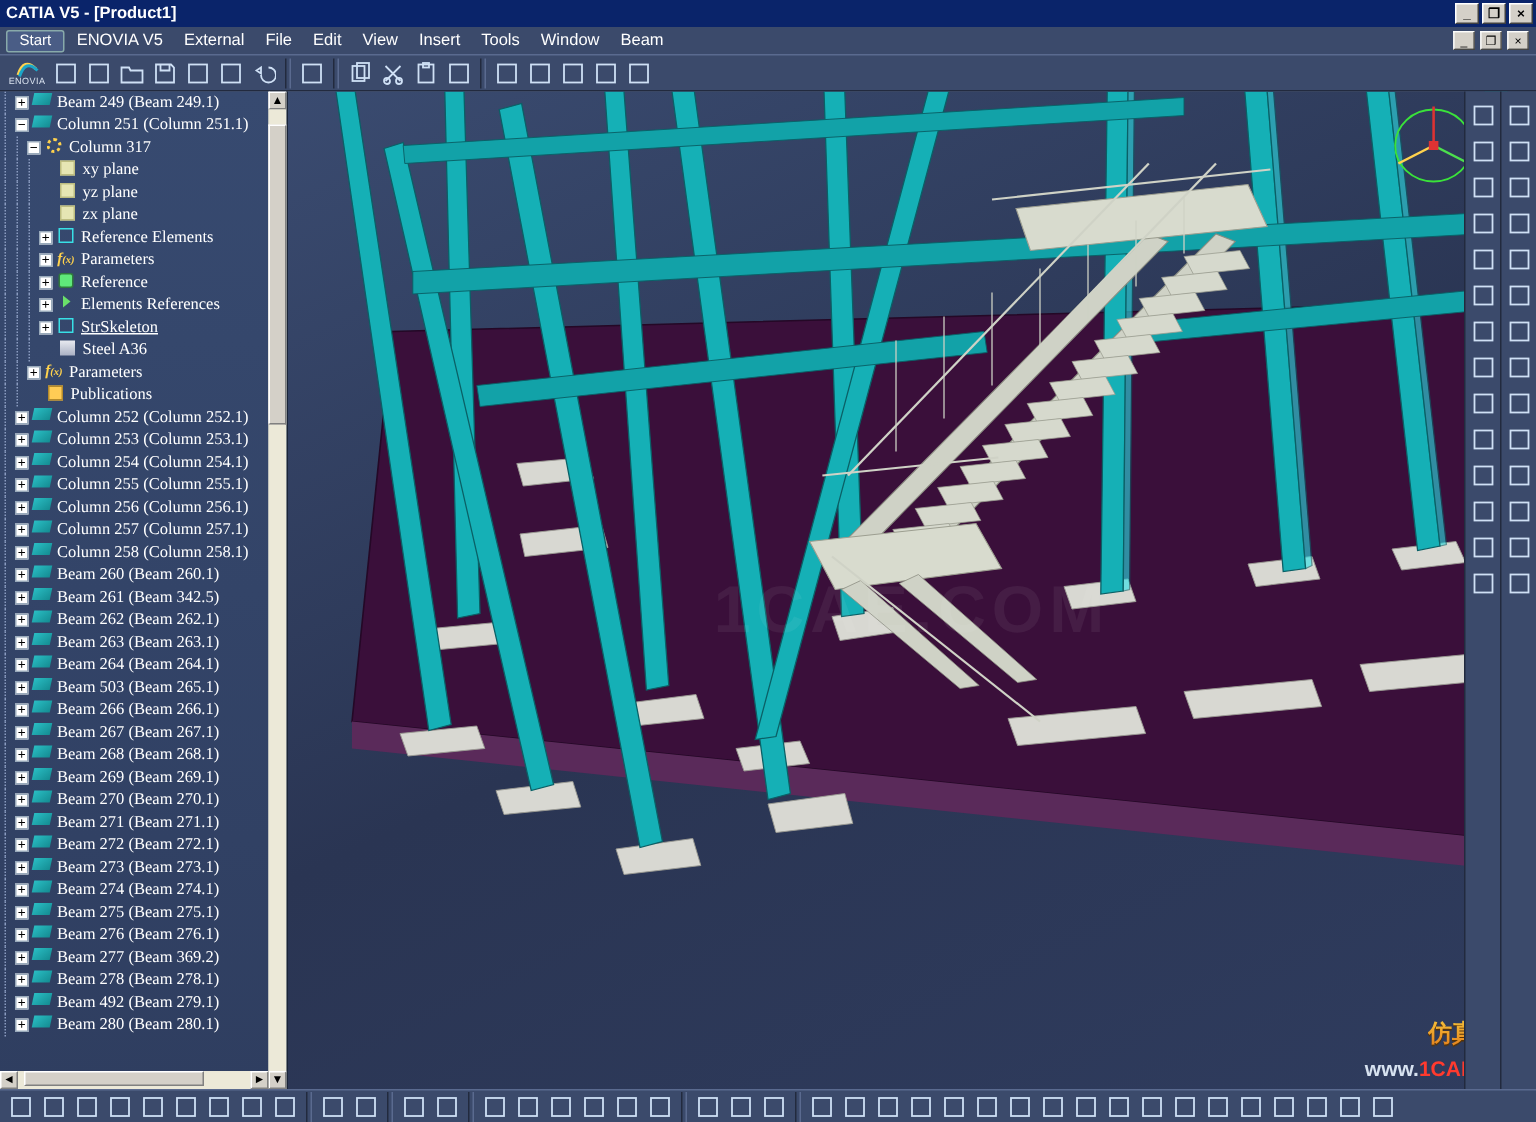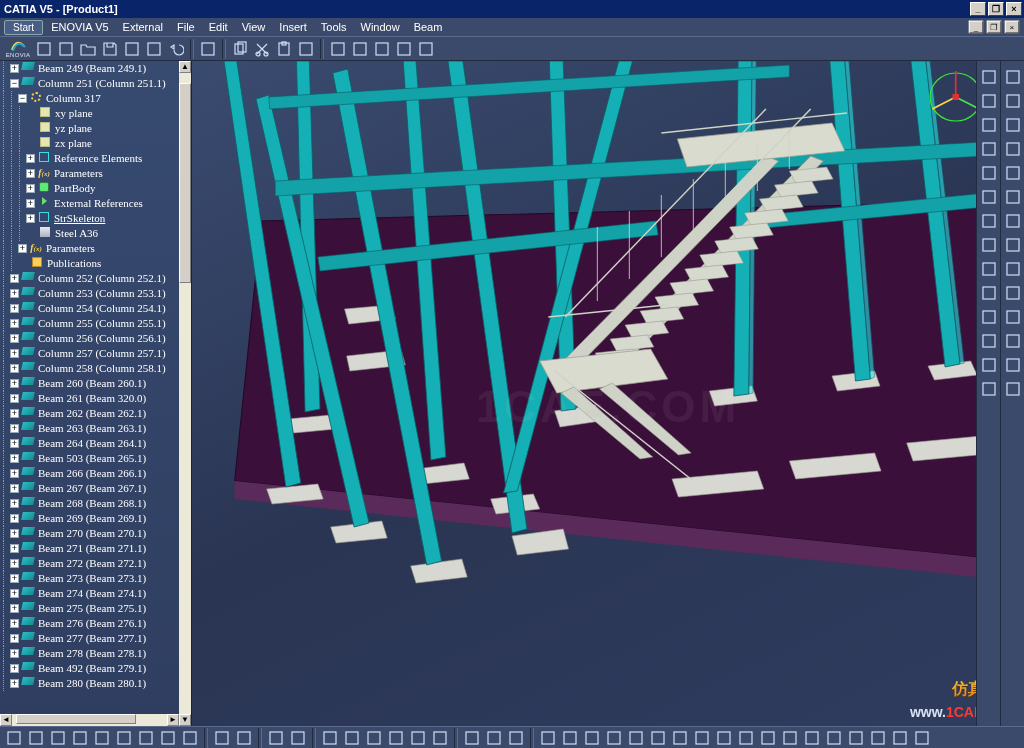--- a/index.html
+++ b/index.html
@@ -365,31 +365,31 @@
             <span class="node-label">Parameters</span>
           </div>
           <div class="tree-row">
             <span class="tr-line"></span>
             <span class="tr-line"></span>
             <span class="tr-line"></span>
             <span class="plusbox">+</span>
             <span class="icon">
               <span class="icon-body"></span>
             </span>
-            <span class="node-label">PartBody</span>
+            <span class="node-label">Reference</span>
           </div>
           <div class="tree-row">
             <span class="tr-line"></span>
             <span class="tr-line"></span>
             <span class="tr-line"></span>
             <span class="plusbox">+</span>
             <span class="icon">
               <span class="icon-arrow"></span>
             </span>
-            <span class="node-label">External References</span>
+            <span class="node-label">Elements References</span>
           </div>
           <div class="tree-row">
             <span class="tr-line"></span>
             <span class="tr-line"></span>
             <span class="tr-line"></span>
             <span class="plusbox">+</span>
             <span class="icon">
               <span class="icon-ref"></span>
             </span>
             <span class="node-label underline">StrSkeleton</span>
@@ -485,21 +485,21 @@
               <span class="icon-beam"></span>
             </span>
             <span class="node-label">Beam 260 (Beam 260.1)</span>
           </div>
           <div class="tree-row">
             <span class="tr-line"></span>
             <span class="plusbox">+</span>
             <span class="icon">
               <span class="icon-beam"></span>
             </span>
-            <span class="node-label">Beam 261 (Beam 320.0)</span>
+            <span class="node-label">Beam 261 (Beam 342.5)</span>
           </div>
           <div class="tree-row">
             <span class="tr-line"></span>
             <span class="plusbox">+</span>
             <span class="icon">
               <span class="icon-beam"></span>
             </span>
             <span class="node-label">Beam 262 (Beam 262.1)</span>
           </div>
           <div class="tree-row">
@@ -613,21 +613,21 @@
               <span class="icon-beam"></span>
             </span>
             <span class="node-label">Beam 276 (Beam 276.1)</span>
           </div>
           <div class="tree-row">
             <span class="tr-line"></span>
             <span class="plusbox">+</span>
             <span class="icon">
               <span class="icon-beam"></span>
             </span>
-            <span class="node-label">Beam 277 (Beam 277.1)</span>
+            <span class="node-label">Beam 277 (Beam 369.2)</span>
           </div>
           <div class="tree-row">
             <span class="tr-line"></span>
             <span class="plusbox">+</span>
             <span class="icon">
               <span class="icon-beam"></span>
             </span>
             <span class="node-label">Beam 278 (Beam 278.1)</span>
           </div>
           <div class="tree-row">

